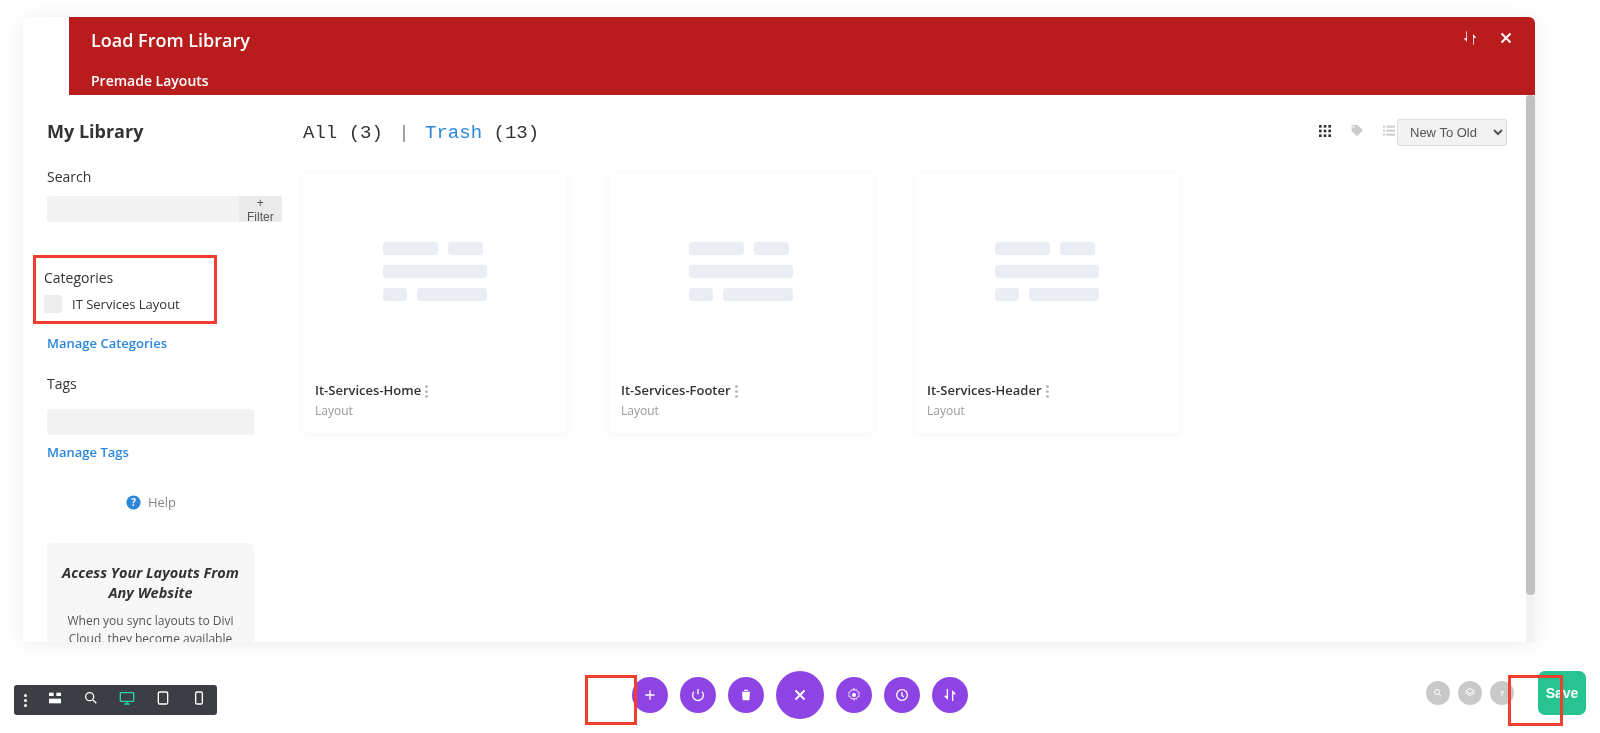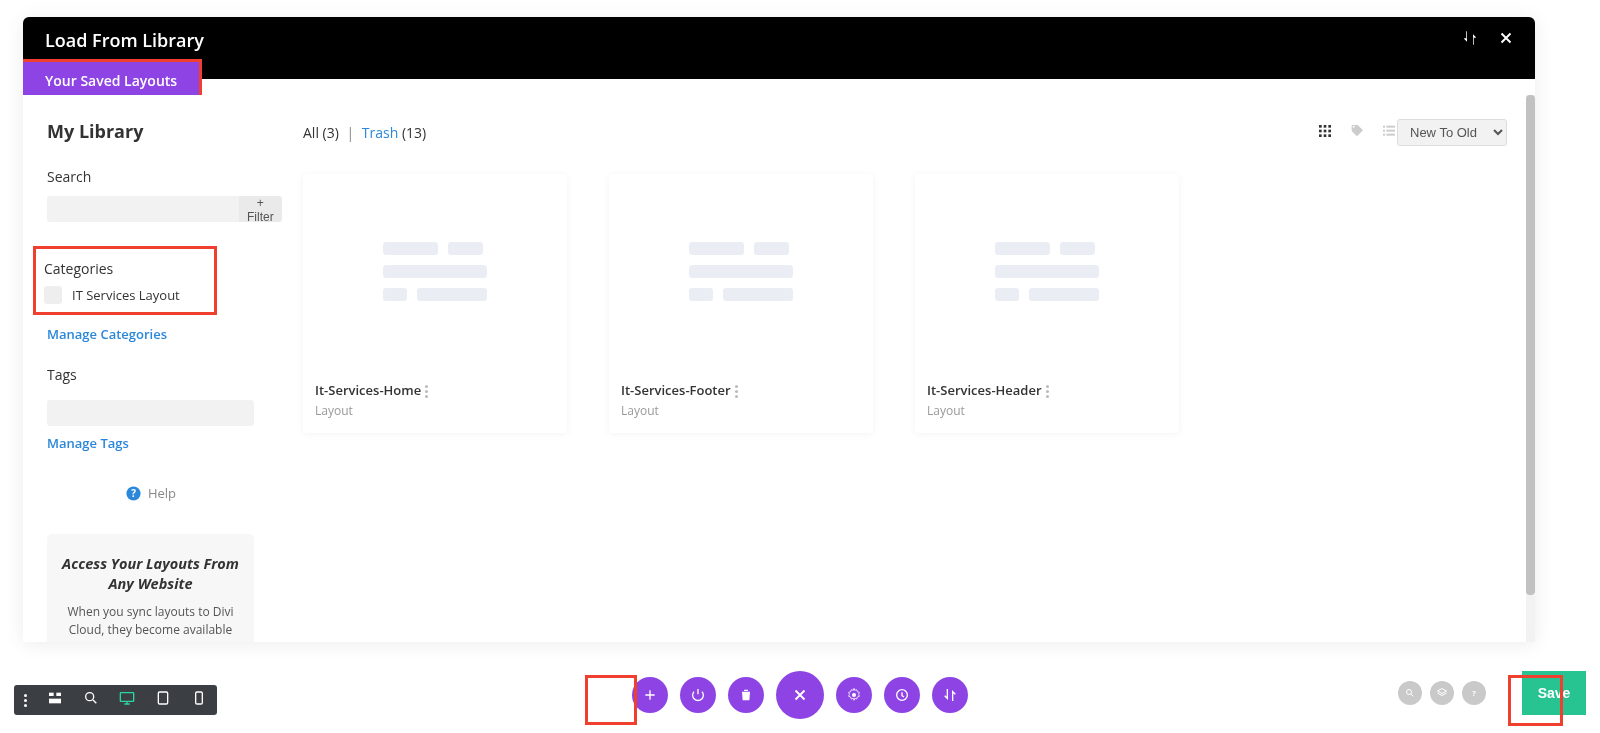--- a/index.html
+++ b/index.html
@@ -1,51 +1,51 @@
 <!DOCTYPE html>
 <html><head>
 <meta charset="utf-8">
 <style>
   * { box-sizing: border-box; margin: 0; padding: 0; }
   body { font-family: -apple-system, BlinkMacSystemFont, "Segoe UI", "Open Sans", sans-serif; background:#fff; width:1600px; height:733px; position:relative; overflow:hidden;}
   .modal { position:absolute; top:17px; left:23px; width:1512px; height:625px; border-radius:6px 6px 0 0; overflow:hidden; box-shadow:0 2px 20px rgba(0,0,0,.08);}
-  .modal-head { background:#000000; height:62px; color:#fff; }
+  .modal-head { background:#b91c1c; height:78px; color:#fff;margin-left:46px; }
   .modal-title-row { display:flex; align-items:center; justify-content:space-between; padding:11px 20px 0 22px; }
   .modal-title { font-size:18px; font-weight:600; }
   .modal-icons { display:flex; gap:18px; align-items:center; }
   .modal-icons svg { width:18px; height:18px; fill:#fff; cursor:pointer; }
   .tabs { display:flex; margin-top:10px; height:36px; }
   .tab { padding:0 22px; display:flex; align-items:center; font-size:14px; font-weight:600; color:#fff; cursor:pointer; }
   .tab.active { background:#8e44e4; }
   .tab-outline { border:3px solid #f03e2f; margin:-3px; }
   .modal-body { position:absolute; top:78px; left:0; right:0; bottom:0; background:#fff; display:flex; }
   .scrollbar { position:absolute; right:0; top:78px; bottom:0; width:9px; background:#f2f2f2; }
   .scrollbar-thumb { position:absolute; left:0; right:0; top:0; height:500px; background:#c1c1c1; border-radius:4px; }
   
   .sidebar { width:256px; padding:24px 0 0 24px; font-size:14px; color:#333; }
   .sidebar h2 { font-size:18px; font-weight:700; color:#333; margin-bottom:24px; }
   .side-section-label { font-size:14px; font-weight:400; color:#333; margin-bottom:10px; }
-  .search-row { display:flex; align-items:center; margin-bottom:24px; }
+  .search-row { display:flex; align-items:center; margin-bottom:33px; }
   .search-input { flex:1; height:26px; background:#f2f2f2; border:none; border-radius:3px 0 0 3px; padding:0 8px; font-size:13px;}
   .filter-btn { height:26px; background:#eaeaea; border:none; padding:0 8px; font-size:12px; color:#555; border-radius:0 3px 3px 0; cursor:pointer;}
   .cat-box { border:3px solid #f03e2f; padding:10px 12px 8px 8px; margin-left:-14px; margin-right:62px; margin-bottom:2px;}
   .checkbox-row { display:flex; align-items:center; gap:10px; margin-top:8px; }
   .chk { width:18px; height:18px; background:#eee; border-radius:3px; }
   .chk-label { font-size:13px; color:#333; }
   .link-sm { color:#2b87da; font-size:13px; cursor:pointer; margin-top:8px; display:inline-block; font-weight:600;}
   .tags-input { width:207px; height:26px; background:#f2f2f2; border:none; border-radius:3px; margin-top:6px; }
   .help-row { display:flex; align-items:center; gap:6px; margin-top:32px; justify-content:center; width:207px; color:#888; font-size:13px; cursor:pointer;}
   .help-row svg { width:17px; height:17px; }
   .promo { width:207px; background:#f7f7f7; border-radius:5px; padding:20px 14px; text-align:center; margin-top:32px;}
   .promo h3 { font-size:14.5px; font-weight:700; color:#333; line-height:1.35; margin-bottom:10px;font-style:italic;}
   .promo p { font-size:12px; color:#555; line-height:1.5; margin-bottom:28px;}
   
   .main { flex:1; padding:24px 28px 0 24px; }
   .main-head { display:flex; justify-content:space-between; align-items:center; margin-bottom:28px; }
-  .counts { font-size:14px; color:#333; }
+  .counts { font-size:19px; color:#333;font-family:Liberation Mono, monospace; }
   .counts .pipe { color:#888; margin:0 4px; }
   .counts .trash { color:#2b87da; cursor:pointer;}
   .main-tools { display:flex; align-items:center; gap:0; }
   .view-icons { display:flex; gap:16px; align-items:center; }
   .view-icons svg { width:16px; height:16px; cursor:pointer; }
   .sort-select { height:27px; background:#f2f2f2; border:1px solid #ddd; border-radius:3px; font-size:13px; padding:0 8px; min-width:110px; color:#555;}
   .signin-btn { height:30px; background:#2b87da; color:#fff; border:none; border-radius:3px; padding:0 14px; font-size:13px; font-weight:600; cursor:pointer;}
   
   .grid { display:flex; gap:42px; }
   .card { width:264px; background:#fff; border-radius:4px; box-shadow:0 1px 8px rgba(0,0,0,.05); overflow:hidden; }
@@ -69,40 +69,40 @@
   .bottom-center { position:absolute; left:50%; transform:translateX(-50%); bottom:14px; display:flex; align-items:center; gap:12px;}
   .circ { width:36px; height:36px; border-radius:50%; background:#8e44e4; display:flex; align-items:center; justify-content:center; cursor:pointer; position:relative;}
   .circ svg { width:16px; height:16px; fill:#fff; }
   .circ.big { width:48px; height:48px; }
   .circ.big svg { width:18px; height:18px; }
   .annot-plus { position:absolute; left:585px; bottom:8px; width:52px; height:50px; border:3px solid #f03e2f; pointer-events:none;}
   .annot-save { position:absolute; right:37px; bottom:7px; width:55px; height:51px; border:3px solid #f03e2f; pointer-events:none;}
   .bottom-right { position:absolute; right:14px; bottom:18px; display:flex; align-items:center; gap:8px;}
   .grey-circ { width:24px; height:24px; border-radius:50%; background:#c9c9c9; display:flex; align-items:center; justify-content:center; cursor:pointer;}
   .grey-circ svg { width:12px; height:12px; fill:#fff;}
-  .save-btn { width:64px; height:44px; margin-left:28px; background:#27c390; border:2px solid #27c390; color:#fff; font-size:14px; font-weight:600; border-radius:0; cursor:pointer;}
+  .save-btn { width:48px; height:44px; margin-left:16px; background:#27c390; border:2px solid #27c390; color:#fff; font-size:14px; font-weight:600; border-radius:7px; cursor:pointer;}
 </style>
 </head>
 <body>
 
 <div class="modal">
   <div class="modal-head">
     <div class="modal-title-row">
       <div class="modal-title">Load From Library</div>
       <div class="modal-icons">
         <span><svg viewBox="0 0 24 24">
               <path d="M8 3v14l-4-4 1.4-1.4L7 13.2V3h1zm8 18V7l4 4-1.4 1.4L17 10.8V21h-1z"></path>
             </svg></span>
         <span><svg viewBox="0 0 24 24">
               <path d="M18 6L6 18M6 6l12 12" stroke="#fff" stroke-width="2.5" fill="none"></path>
             </svg></span>
       </div>
     </div>
     <div class="tabs">
-      <div class="tab active tab-outline">Your Saved Layouts</div>
+      <div class="tab">Premade Layouts</div>
     </div>
   </div>
 
   <div class="modal-body">
 
     <div class="sidebar">
       <h2>My Library</h2>
       <div class="side-section-label">Search</div>
       <div class="search-row">
         <input class="search-input" style="">

